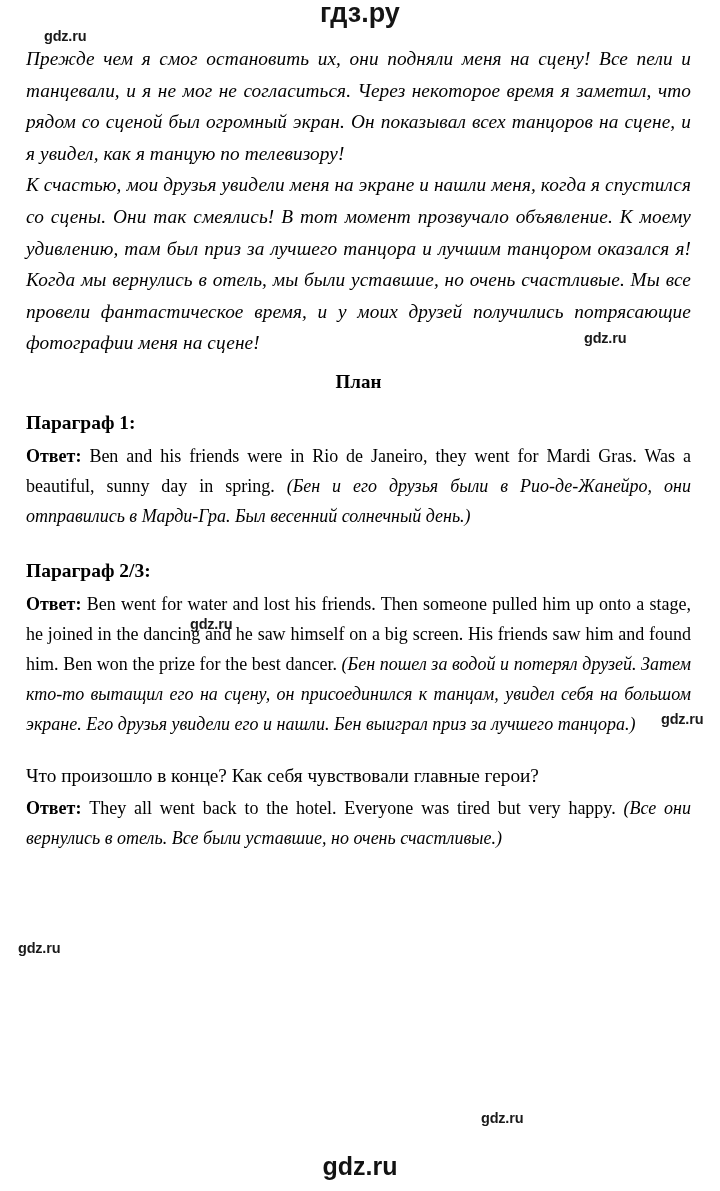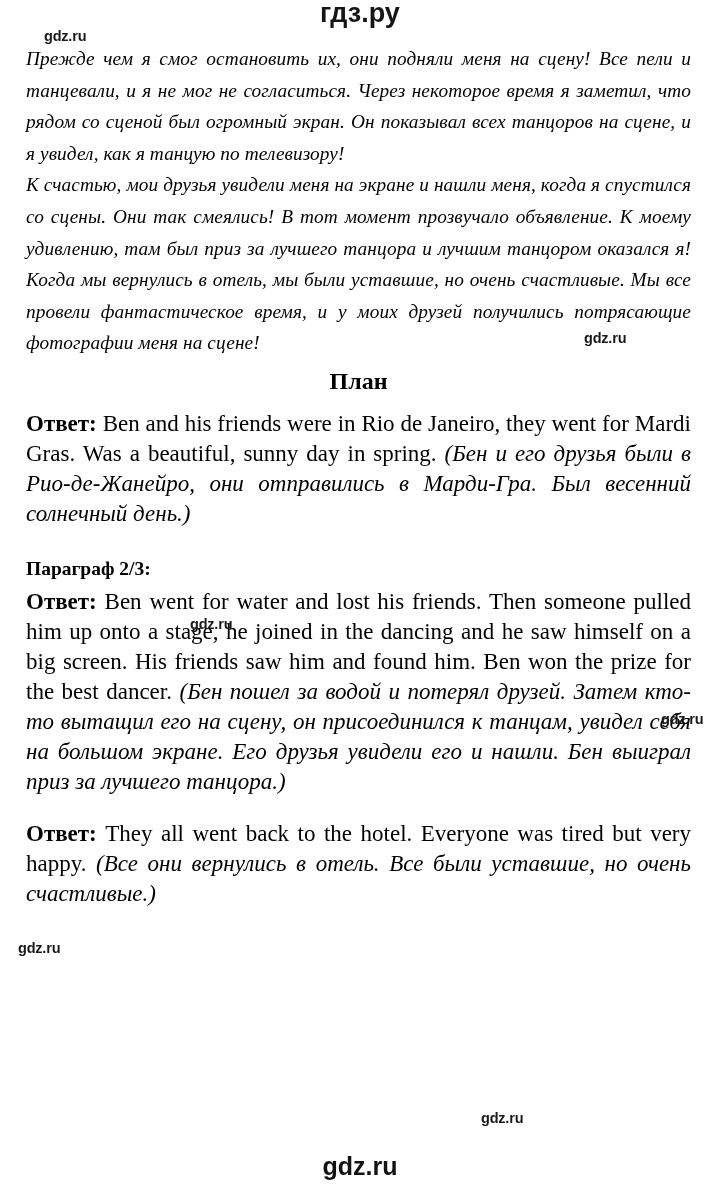--- a/index.html
+++ b/index.html
@@ -45,21 +45,21 @@
     text-align: justify;
     text-align-last: left;
     margin: 0 0 0 0;
     letter-spacing: 0.1px;
   }
   .para + .para { margin-top: 0px; }
 
   .plan-title {
     text-align: center;
     font-weight: bold;
-    font-size: 24px;
+    font-size: 19px;
     line-height: 27px;
     margin-top: 9px;
   }
   .plan-sub {
     text-align: center;
     font-weight: bold;
     font-size: 19px;
     line-height: 27px;
     margin-top: 4px;
   }
@@ -71,21 +71,21 @@
     line-height: 28px;
     margin-bottom: 4px;
   }
   .question {
     font-size: 19.3px;
     line-height: 30px;
     text-align: justify;
     text-align-last: left;
   }
   .answer {
-    font-size: 23px;
+    font-size: 18px;
     line-height: 30px;
     text-align: justify;
     text-align-last: left;
     margin-top: 2px;
   }
   .answer .lbl { font-weight: bold; }
   .answer .ru { font-style: italic; }
 
   .sec2 { margin-top: 26px; }
   .sec4 { margin-top: 22px; }
@@ -117,37 +117,39 @@
 <div class="site-logo">гдз.ру</div>
 
 <div class="page">
 
   <p class="para">Прежде чем я смог остановить их, они подняли меня на сцену! Все пели и танцевали, и я не мог не согласиться. Через некоторое время я заметил, что рядом со сценой был огромный экран. Он показывал всех танцоров на сцене, и я увидел, как я танцую по телевизору!</p>
   <p class="para">К счастью, мои друзья увидели меня на экране и нашли меня, когда я спустился со сцены. Они так смеялись! В тот момент прозвучало объявление. К моему удивлению, там был приз за лучшего танцора и лучшим танцором оказался я! Когда мы вернулись в отель, мы были уставшие, но очень счастливые. Мы все провели фантастическое время, и у моих друзей получились потрясающие фотографии меня на сцене!</p>
 
   <div class="plan-title">План</div>
 
   <div class="section">
+    <div class="section-heading">Параграф 1:</div>
     <div class="answer">
       <span class="lbl">Ответ:</span>
       <span class="en">Ben and his friends were in Rio de Janeiro, they went for Mardi Gras. Was a beautiful, sunny day in spring.</span>
       <span class="ru">(Бен и его друзья были в Рио-де-Жанейро, они отправились в Марди-Гра. Был весенний солнечный день.)</span>
     </div>
   </div>
 
   <div class="section sec2">
     <div class="section-heading">Параграф 2/3:</div>
     <div class="answer">
       <span class="lbl">Ответ:</span>
       <span class="en">Ben went for water and lost his friends. Then someone pulled him up onto a stage, he joined in the dancing and he saw himself on a big screen. His friends saw him and found him. Ben won the prize for the best dancer.</span>
       <span class="ru">(Бен пошел за водой и потерял друзей. Затем кто-то вытащил его на сцену, он присоединился к танцам, увидел себя на большом экране. Его друзья увидели его и нашли. Бен выиграл приз за лучшего танцора.)</span>
     </div>
   </div>
 
   <div class="section sec4">
+    <div class="question">Что произошло в конце? Как себя чувствовали главные герои?</div>
     <div class="answer">
       <span class="lbl">Ответ:</span>
       <span class="en">They all went back to the hotel. Everyone was tired but very happy.</span>
       <span class="ru">(Все они вернулись в отель. Все были уставшие, но очень счастливые.)</span>
     </div>
   </div>
 
 </div>
 
 <div id="watermark-layer">

